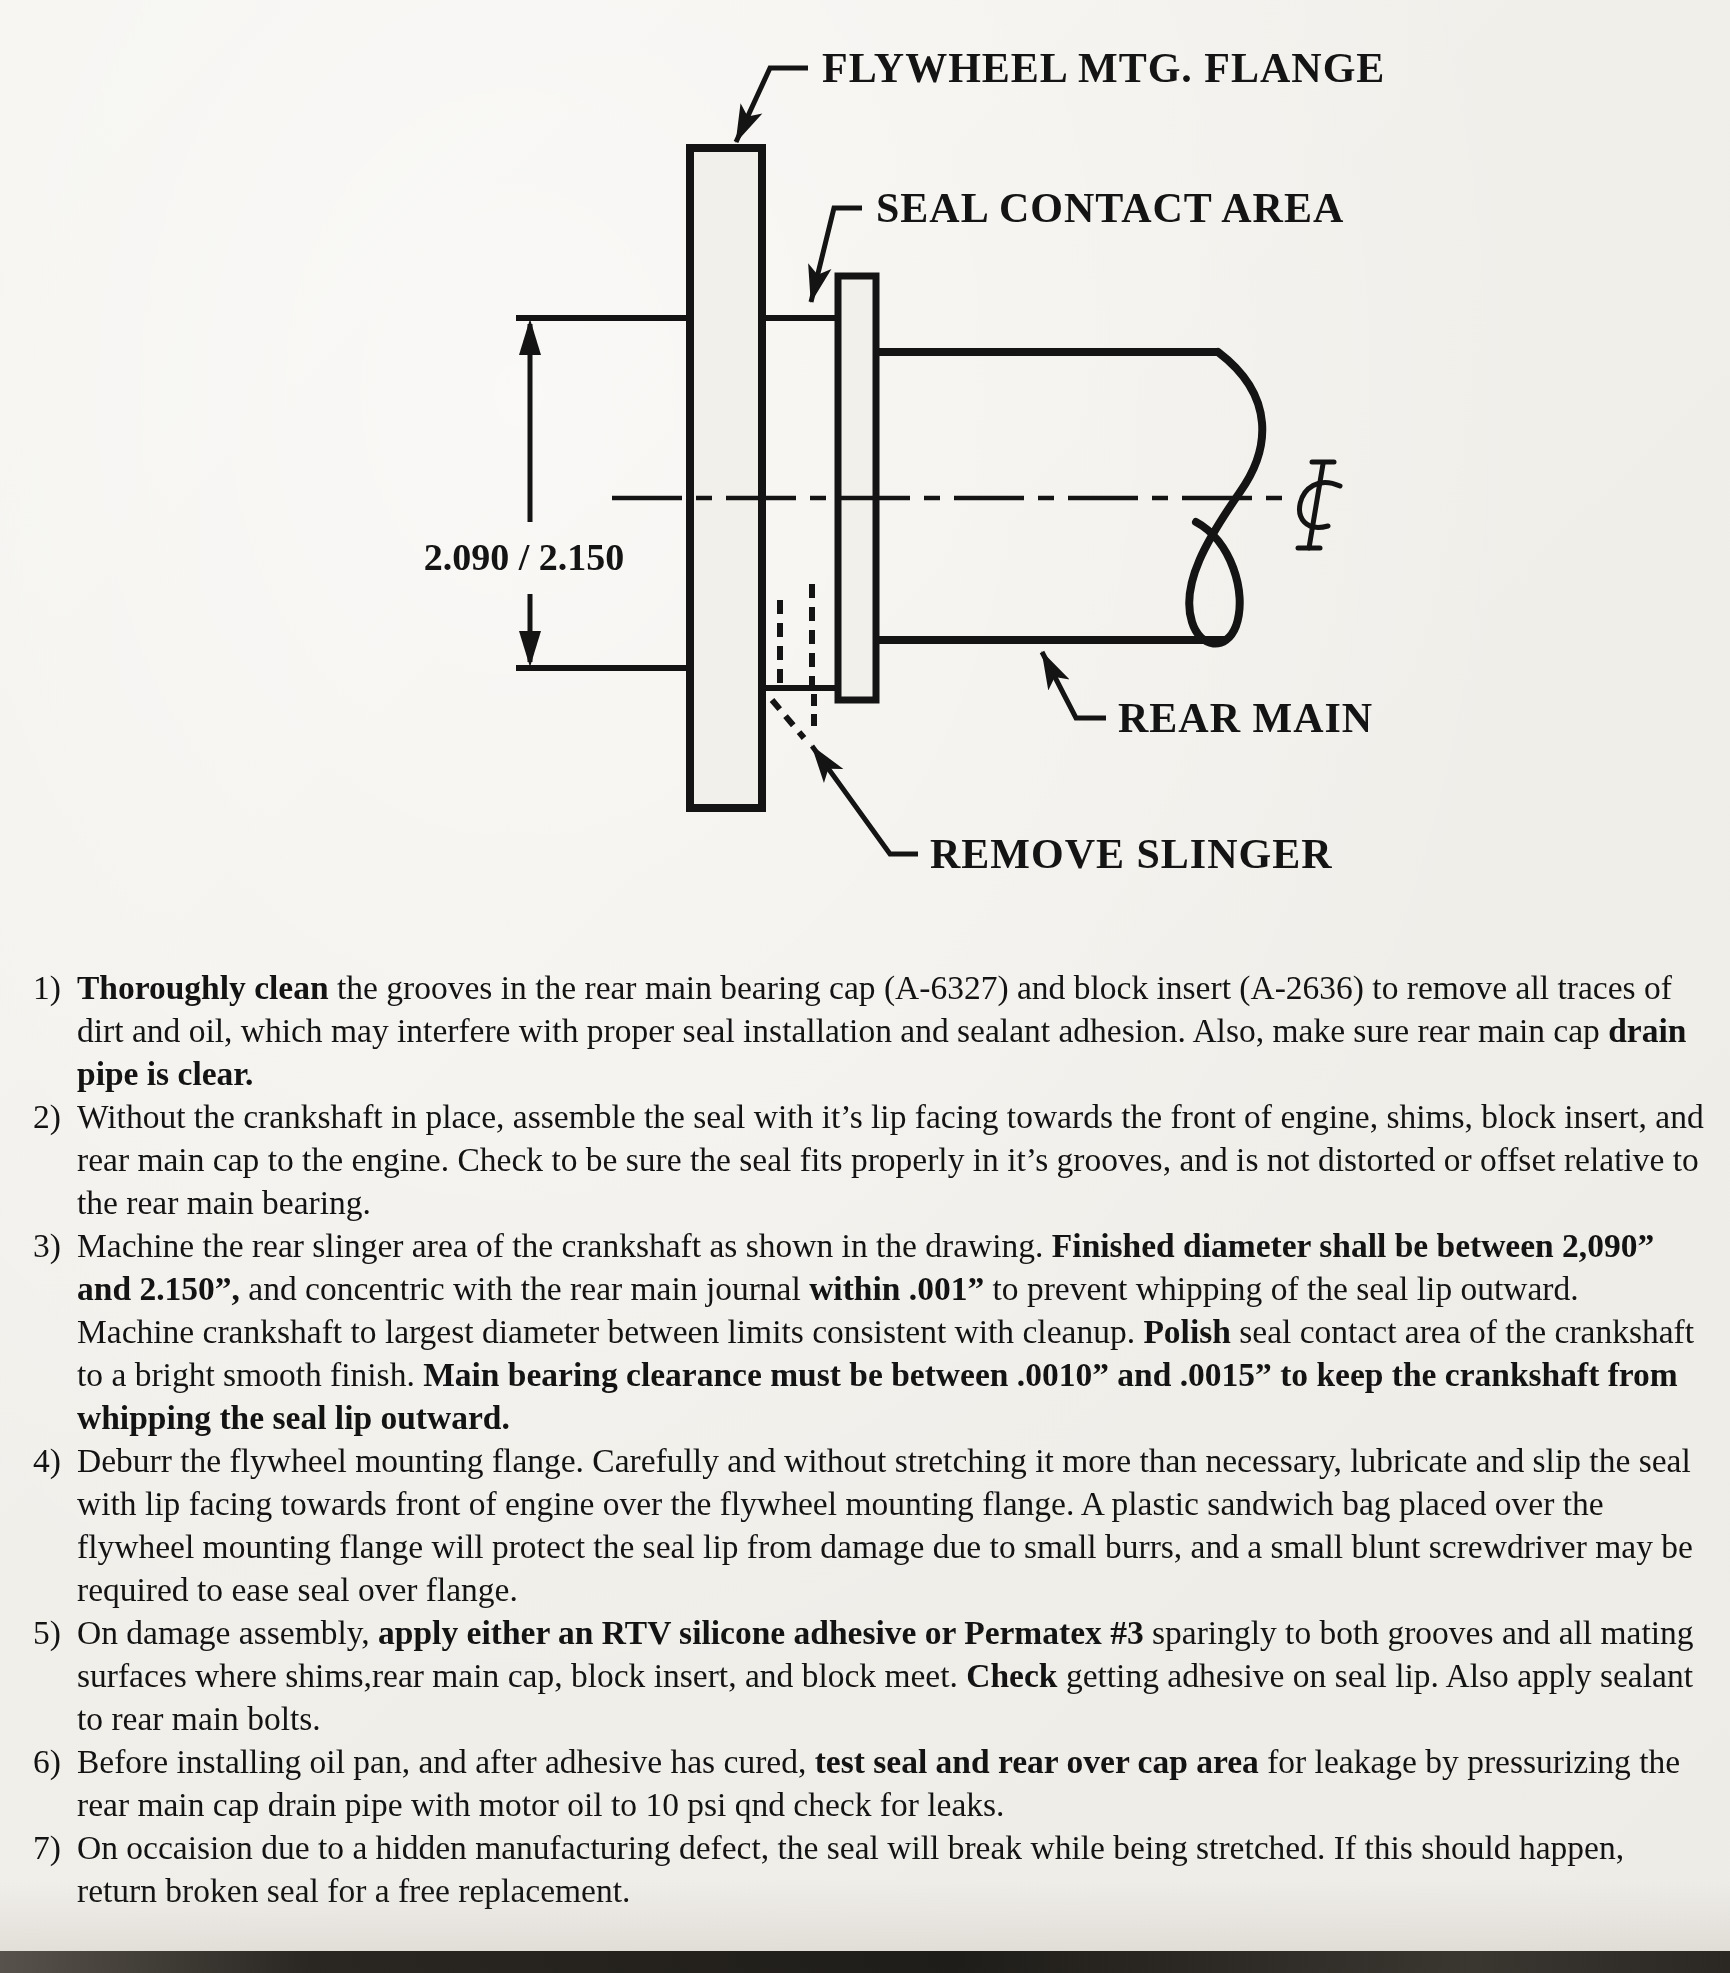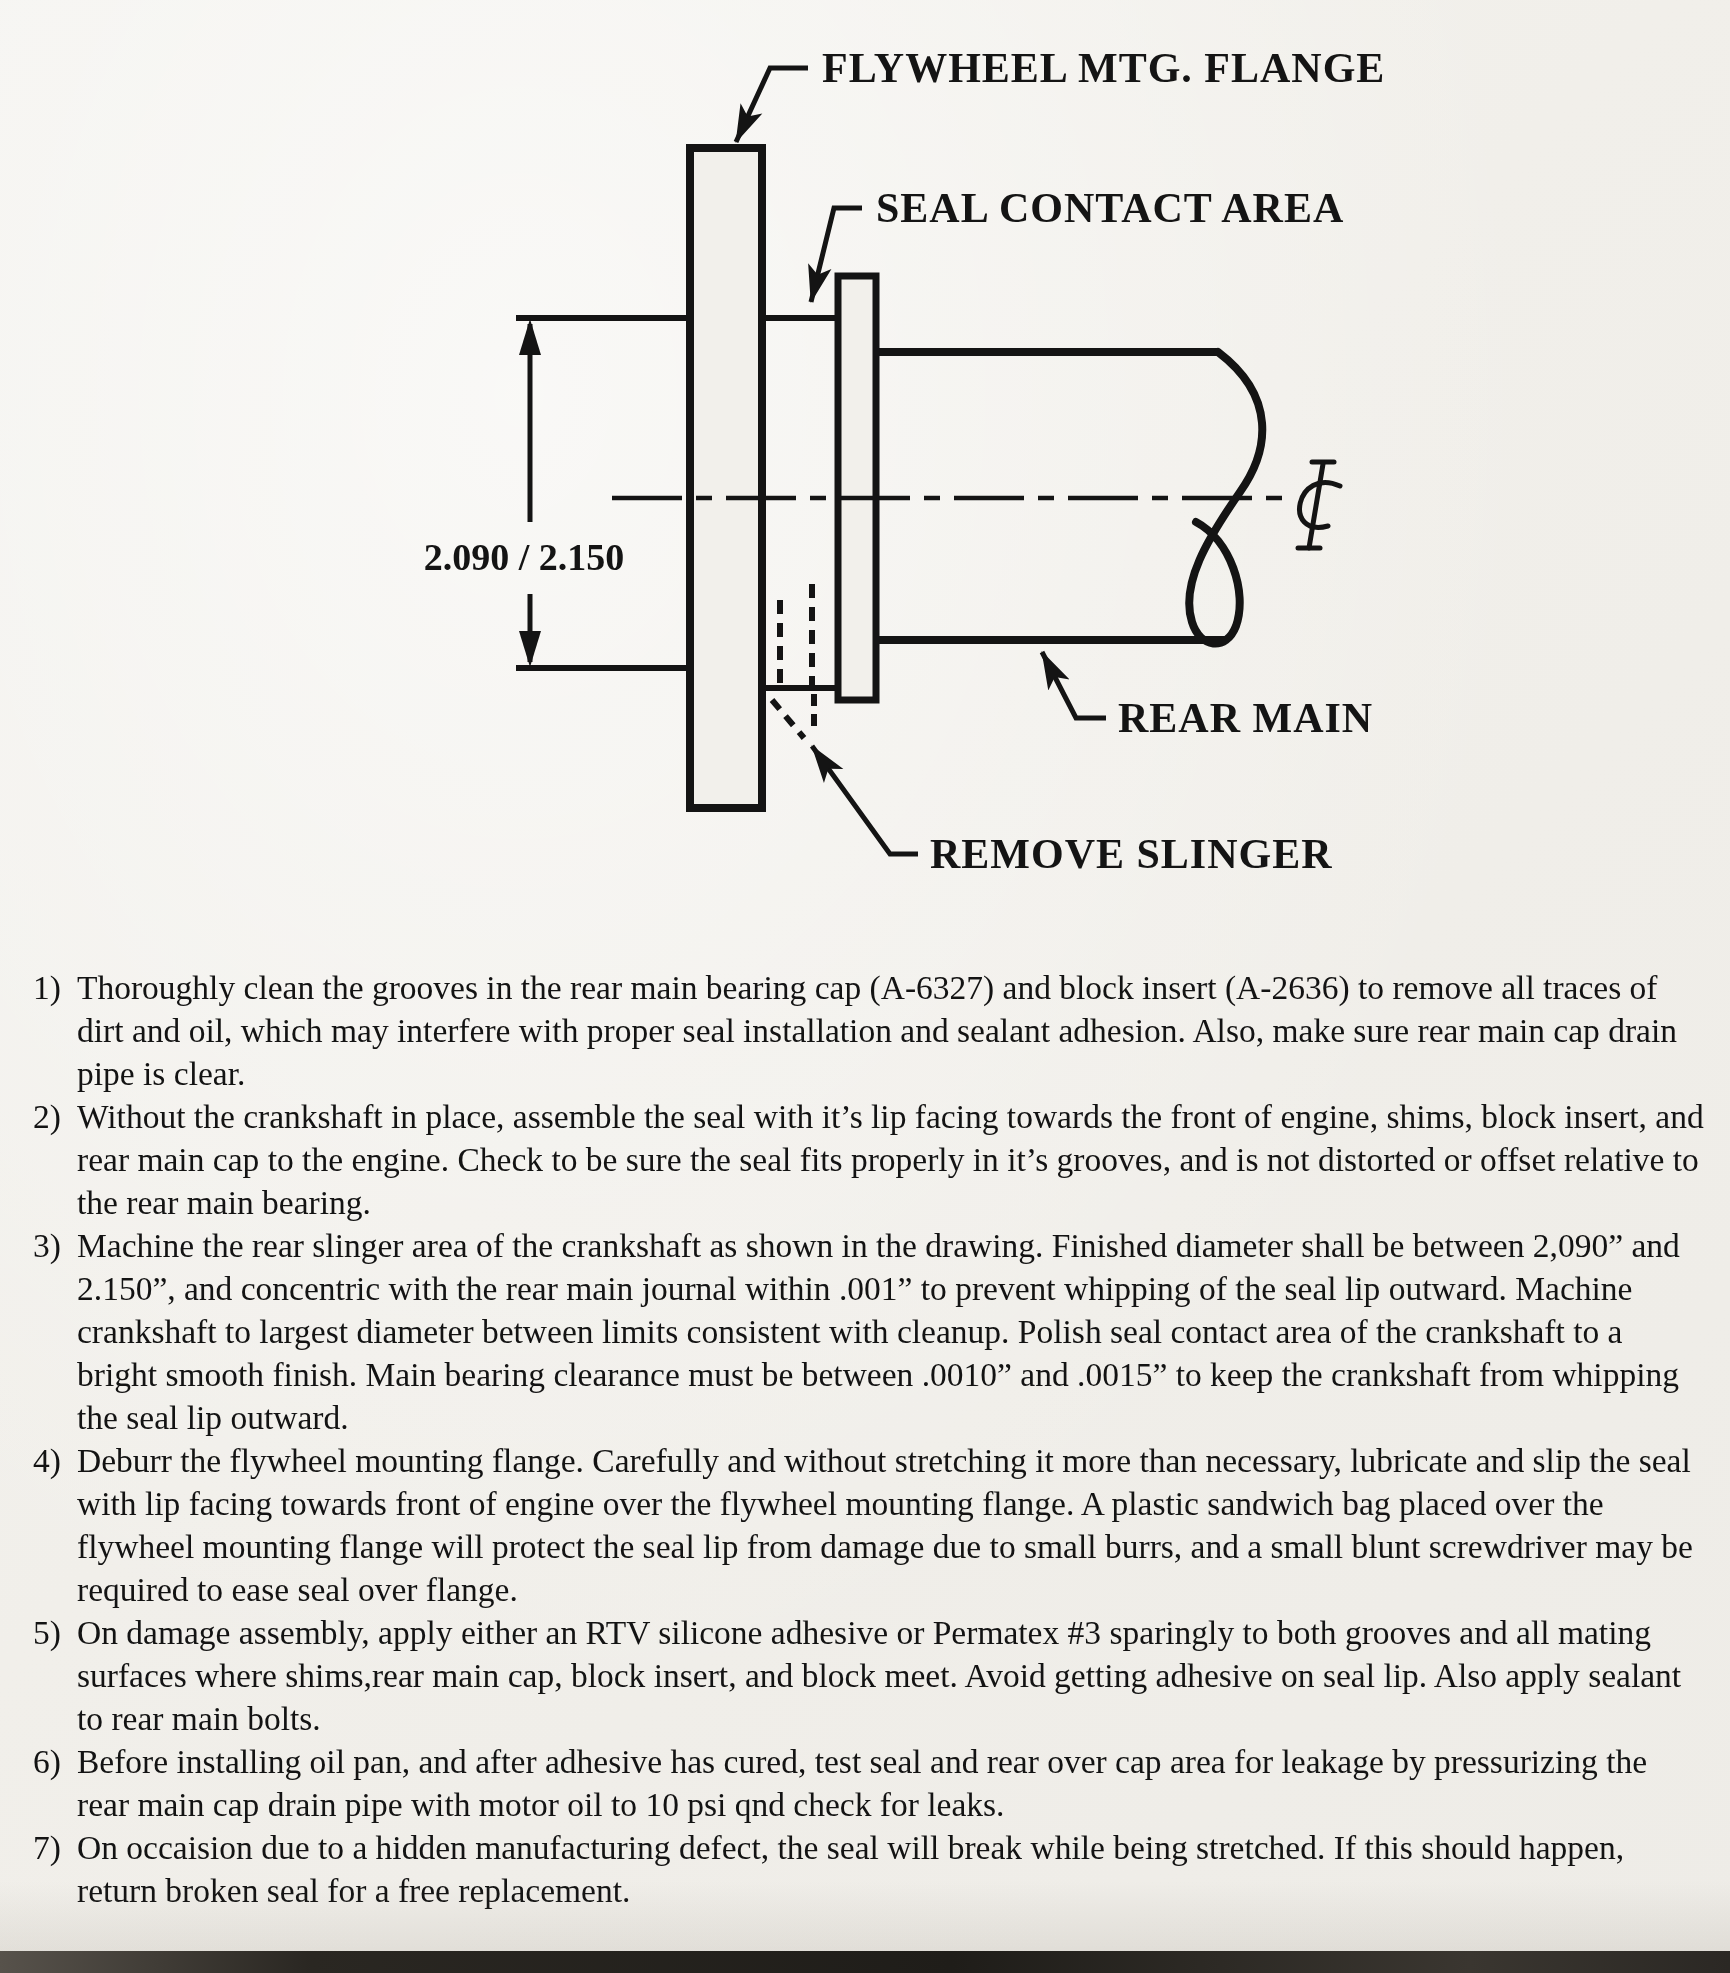--- a/index.html
+++ b/index.html
@@ -19,21 +19,21 @@
   .diagram text{fill:#141414;}
   .dia-label{font-family:"Liberation Serif",serif;font-weight:bold;font-size:42px;letter-spacing:1px;}
   .dim-label{font-family:"Liberation Serif",serif;font-weight:bold;font-size:38px;}
   .instructions{
     position:absolute;left:33px;top:966px;width:1671px;
     font-size:33.5px;line-height:43px;color:#131313;
   }
   .instr-item{display:flex;align-items:flex-start;}
   .instr-num{flex:0 0 44px;}
   .instr-text{flex:1;}
-  .b{font-weight:normal;}
+  .b{font-weight:bold;}
   .bottom-band{
     position:absolute;left:0;bottom:0;width:1730px;height:22px;
     background:linear-gradient(to right,#57524b 0%,#2a2722 18%,#1f1d19 55%,#3a3630 85%,#2b2824 100%);
   }
   .edge-shadow{
     position:absolute;left:0;bottom:22px;width:1730px;height:70px;
     background:linear-gradient(to bottom,rgba(120,110,95,0) 0%,rgba(120,110,95,.12) 100%);
     pointer-events:none;
   }
 </style>
@@ -110,21 +110,21 @@
       <div class="instr-item">
         <div class="instr-num">3)</div>
         <div class="instr-text"><span>Machine the rear slinger area of the crankshaft as shown in the drawing. </span><span class="b">Finished diameter shall be between 2,090”  and 2.150”,</span><span> and concentric with the rear main journal </span><span class="b">within .001”</span><span> to prevent whipping of the seal lip outward. Machine crankshaft to largest diameter between limits consistent with cleanup. </span><span class="b">Polish</span><span> seal contact area of the crankshaft to a bright smooth finish. </span><span class="b">Main bearing clearance must be between .0010” and .0015” to keep the crankshaft from whipping the seal lip outward.</span></div>
       </div>
       <div class="instr-item">
         <div class="instr-num">4)</div>
         <div class="instr-text"><span>Deburr the flywheel mounting flange. Carefully and without stretching it more than necessary, lubricate and slip the seal with lip facing towards front of engine over the flywheel mounting flange. A plastic sandwich bag placed over the flywheel mounting flange will protect the seal lip from damage due to small burrs, and a small blunt screwdriver may be required to ease seal over flange.</span></div>
       </div>
       <div class="instr-item">
         <div class="instr-num">5)</div>
-        <div class="instr-text"><span>On damage assembly, </span><span class="b">apply either an RTV silicone adhesive or Permatex #3</span><span> sparingly to both grooves and all mating surfaces where shims,rear main cap, block insert, and block meet. </span><span class="b">Avoid</span><span> getting adhesive on seal lip. Also apply sealant to rear main bolts.</span></div>
+        <div class="instr-text"><span>On damage assembly, </span><span class="b">apply either an RTV silicone adhesive or Permatex #3</span><span> sparingly to both grooves and all mating surfaces where shims,rear main cap, block insert, and block meet. </span><span class="b">Check</span><span> getting adhesive on seal lip. Also apply sealant to rear main bolts.</span></div>
       </div>
       <div class="instr-item">
         <div class="instr-num">6)</div>
         <div class="instr-text"><span>Before installing oil pan, and after adhesive has cured, </span><span class="b">test seal and rear over cap area</span><span> for leakage by pressurizing the rear main cap drain pipe with motor oil to 10 psi qnd check for leaks.</span></div>
       </div>
       <div class="instr-item">
         <div class="instr-num">7)</div>
         <div class="instr-text"><span>On occaision due to a hidden manufacturing defect, the seal will break while being stretched. If this should happen, return broken seal for a free replacement.</span></div>
       </div>
     </div>

